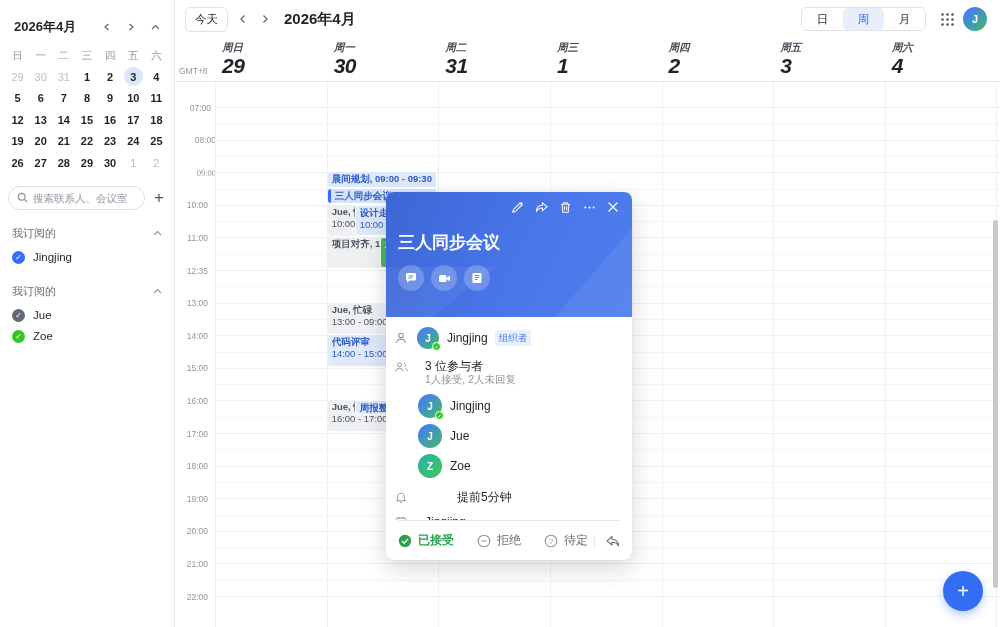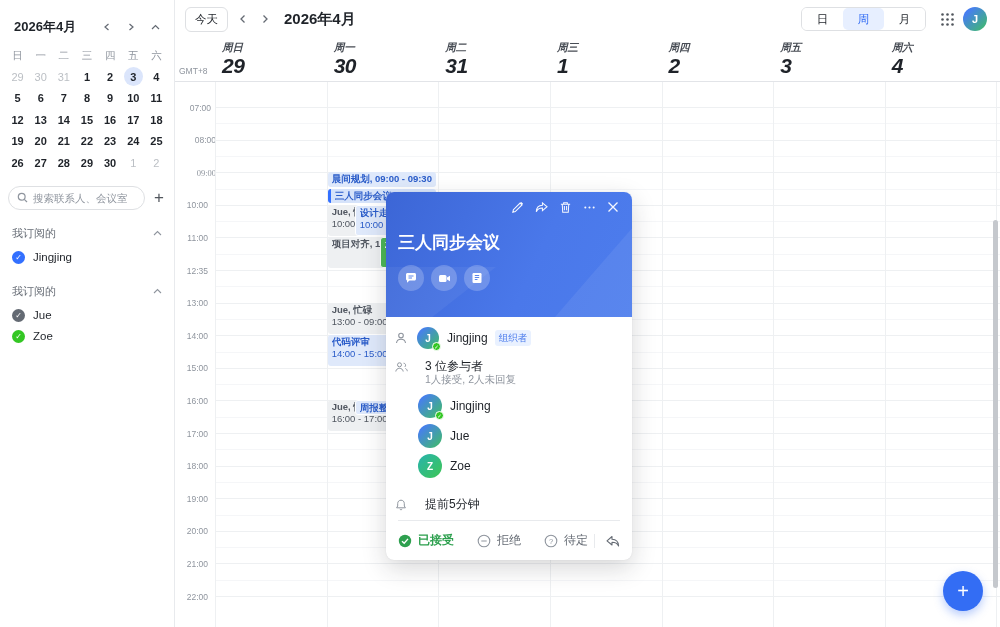--- a/index.html
+++ b/index.html
@@ -551,21 +551,21 @@
           <div class="pp-row prow-part">
             <span class="pav g1">J</span>
             <span class="pname">Jue</span>
           </div>
           <div class="pp-row prow-part">
             <span class="pav g2">Z</span>
             <span class="pname">Zoe</span>
           </div>
         </div>
 
-      <div class="pp-row" style="margin-top:18px;">
+      <div class="pp-row" style="margin-top:11px;gap:32px;">
         <span class="ricon">
             <svg width="12" height="12" viewBox="0 0 12 12">
               <path d="M6 1.2 C8 1.2 9.3 2.6 9.3 4.6 V7 L10.4 8.8 H1.6 L2.7 7 V4.6 C2.7 2.6 4 1.2 6 1.2 Z" fill="none" stroke="#8f959e" stroke-width="1"></path>
               <path d="M4.8 10.2 C5.1 10.8 6.9 10.8 7.2 10.2" fill="none" stroke="#8f959e" stroke-width="1"></path>
             </svg>
           </span>
         <span class="pname" style="margin-left:17px;">提前5分钟</span>
       </div>
 
       <div class="pp-row">

